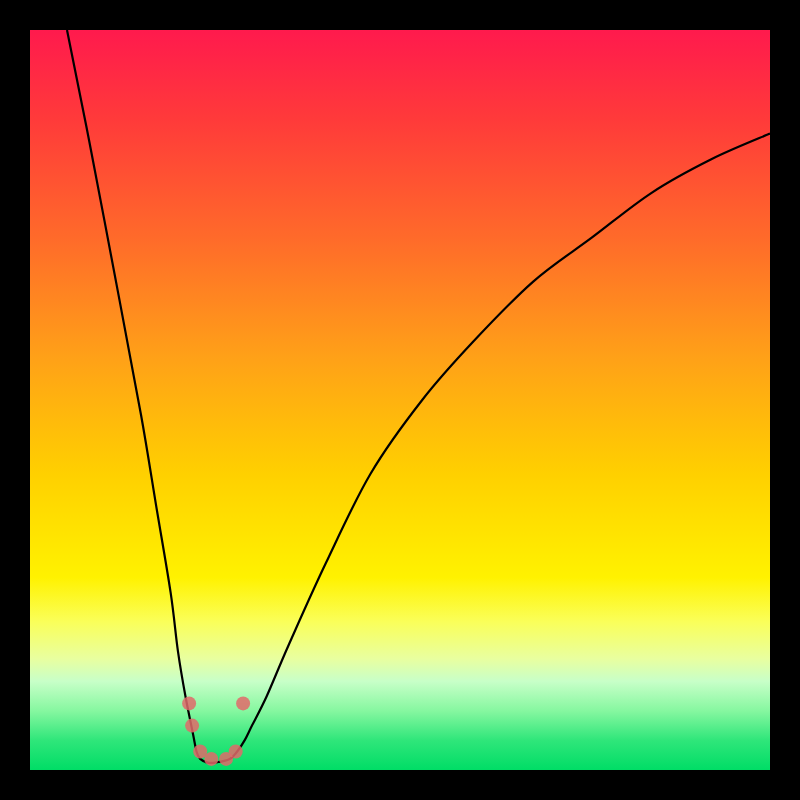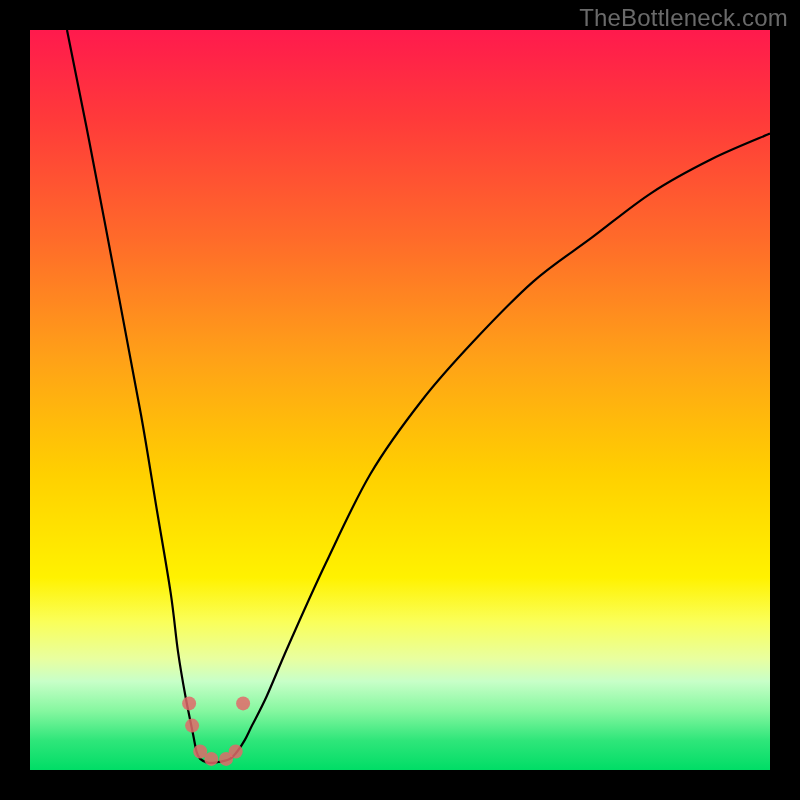--- a/index.html
+++ b/index.html
@@ -58,21 +58,20 @@
   }
   svg.curve {
     position: absolute;
     inset: 0;
   }
 </style>
 </head>
 <body>
 
 <div class="frame">
-  <div class="watermark">TheBottleneck.com</div>
 
   <div class="plot">
     <div class="gradient"></div>
 
     <svg class="curve" viewBox="0 0 740 740" preserveAspectRatio="none">
       <path id="curve-path" fill="none" stroke="#000" stroke-width="2.2" d="M 37.0 0.0 C 40.7 18.5, 50.6 66.6, 59.2 111.0 C 67.8 155.4, 80.2 220.8, 88.8 266.4 C 97.4 312.0, 104.8 350.3, 111.0 384.8 C 117.2 419.3, 120.9 444.0, 125.8 473.6 C 130.7 503.2, 136.9 537.7, 140.6 562.4 C 144.3 587.1, 145.5 604.3, 148.0 621.6 C 150.5 638.9, 152.9 652.4, 155.4 666.0 C 157.9 679.6, 161.0 693.8, 162.8 703.0 C 164.7 712.3, 165.3 717.2, 166.5 721.5 C 167.7 725.8, 168.4 727.0, 170.2 728.9 C 172.1 730.8, 175.1 732.0, 177.6 732.6 C 180.1 733.2, 181.3 733.2, 185.0 732.6 C 188.7 732.0, 196.1 730.8, 199.8 728.9 C 203.5 727.0, 204.7 724.6, 207.2 721.5 C 209.7 718.4, 212.1 714.7, 214.6 710.4 C 217.1 706.1, 218.3 703.0, 222.0 695.6 C 225.7 688.2, 230.6 679.6, 236.8 666.0 C 243.0 652.4, 249.1 636.4, 259.0 614.2 C 268.9 592.0, 282.4 561.2, 296.0 532.8 C 309.6 504.4, 324.4 471.1, 340.4 444.0 C 356.4 416.9, 374.9 392.2, 392.2 370.0 C 409.5 347.8, 425.5 330.5, 444.0 310.8 C 462.5 291.1, 483.5 268.9, 503.2 251.6 C 522.9 234.3, 542.7 222.0, 562.4 207.2 C 582.1 192.4, 601.9 175.7, 621.6 162.8 C 641.3 149.8, 661.1 139.4, 680.8 129.5 C 700.5 119.6, 730.1 107.9, 740.0 103.6"></path>
       <g id="markers">
           <circle cx="159.1" cy="673.4" r="7" fill="#e06a6a" fill-opacity="0.85"></circle>
           <circle cx="162.1" cy="695.6" r="7" fill="#e06a6a" fill-opacity="0.85"></circle>
           <circle cx="170.2" cy="721.5" r="7" fill="#e06a6a" fill-opacity="0.85"></circle>

